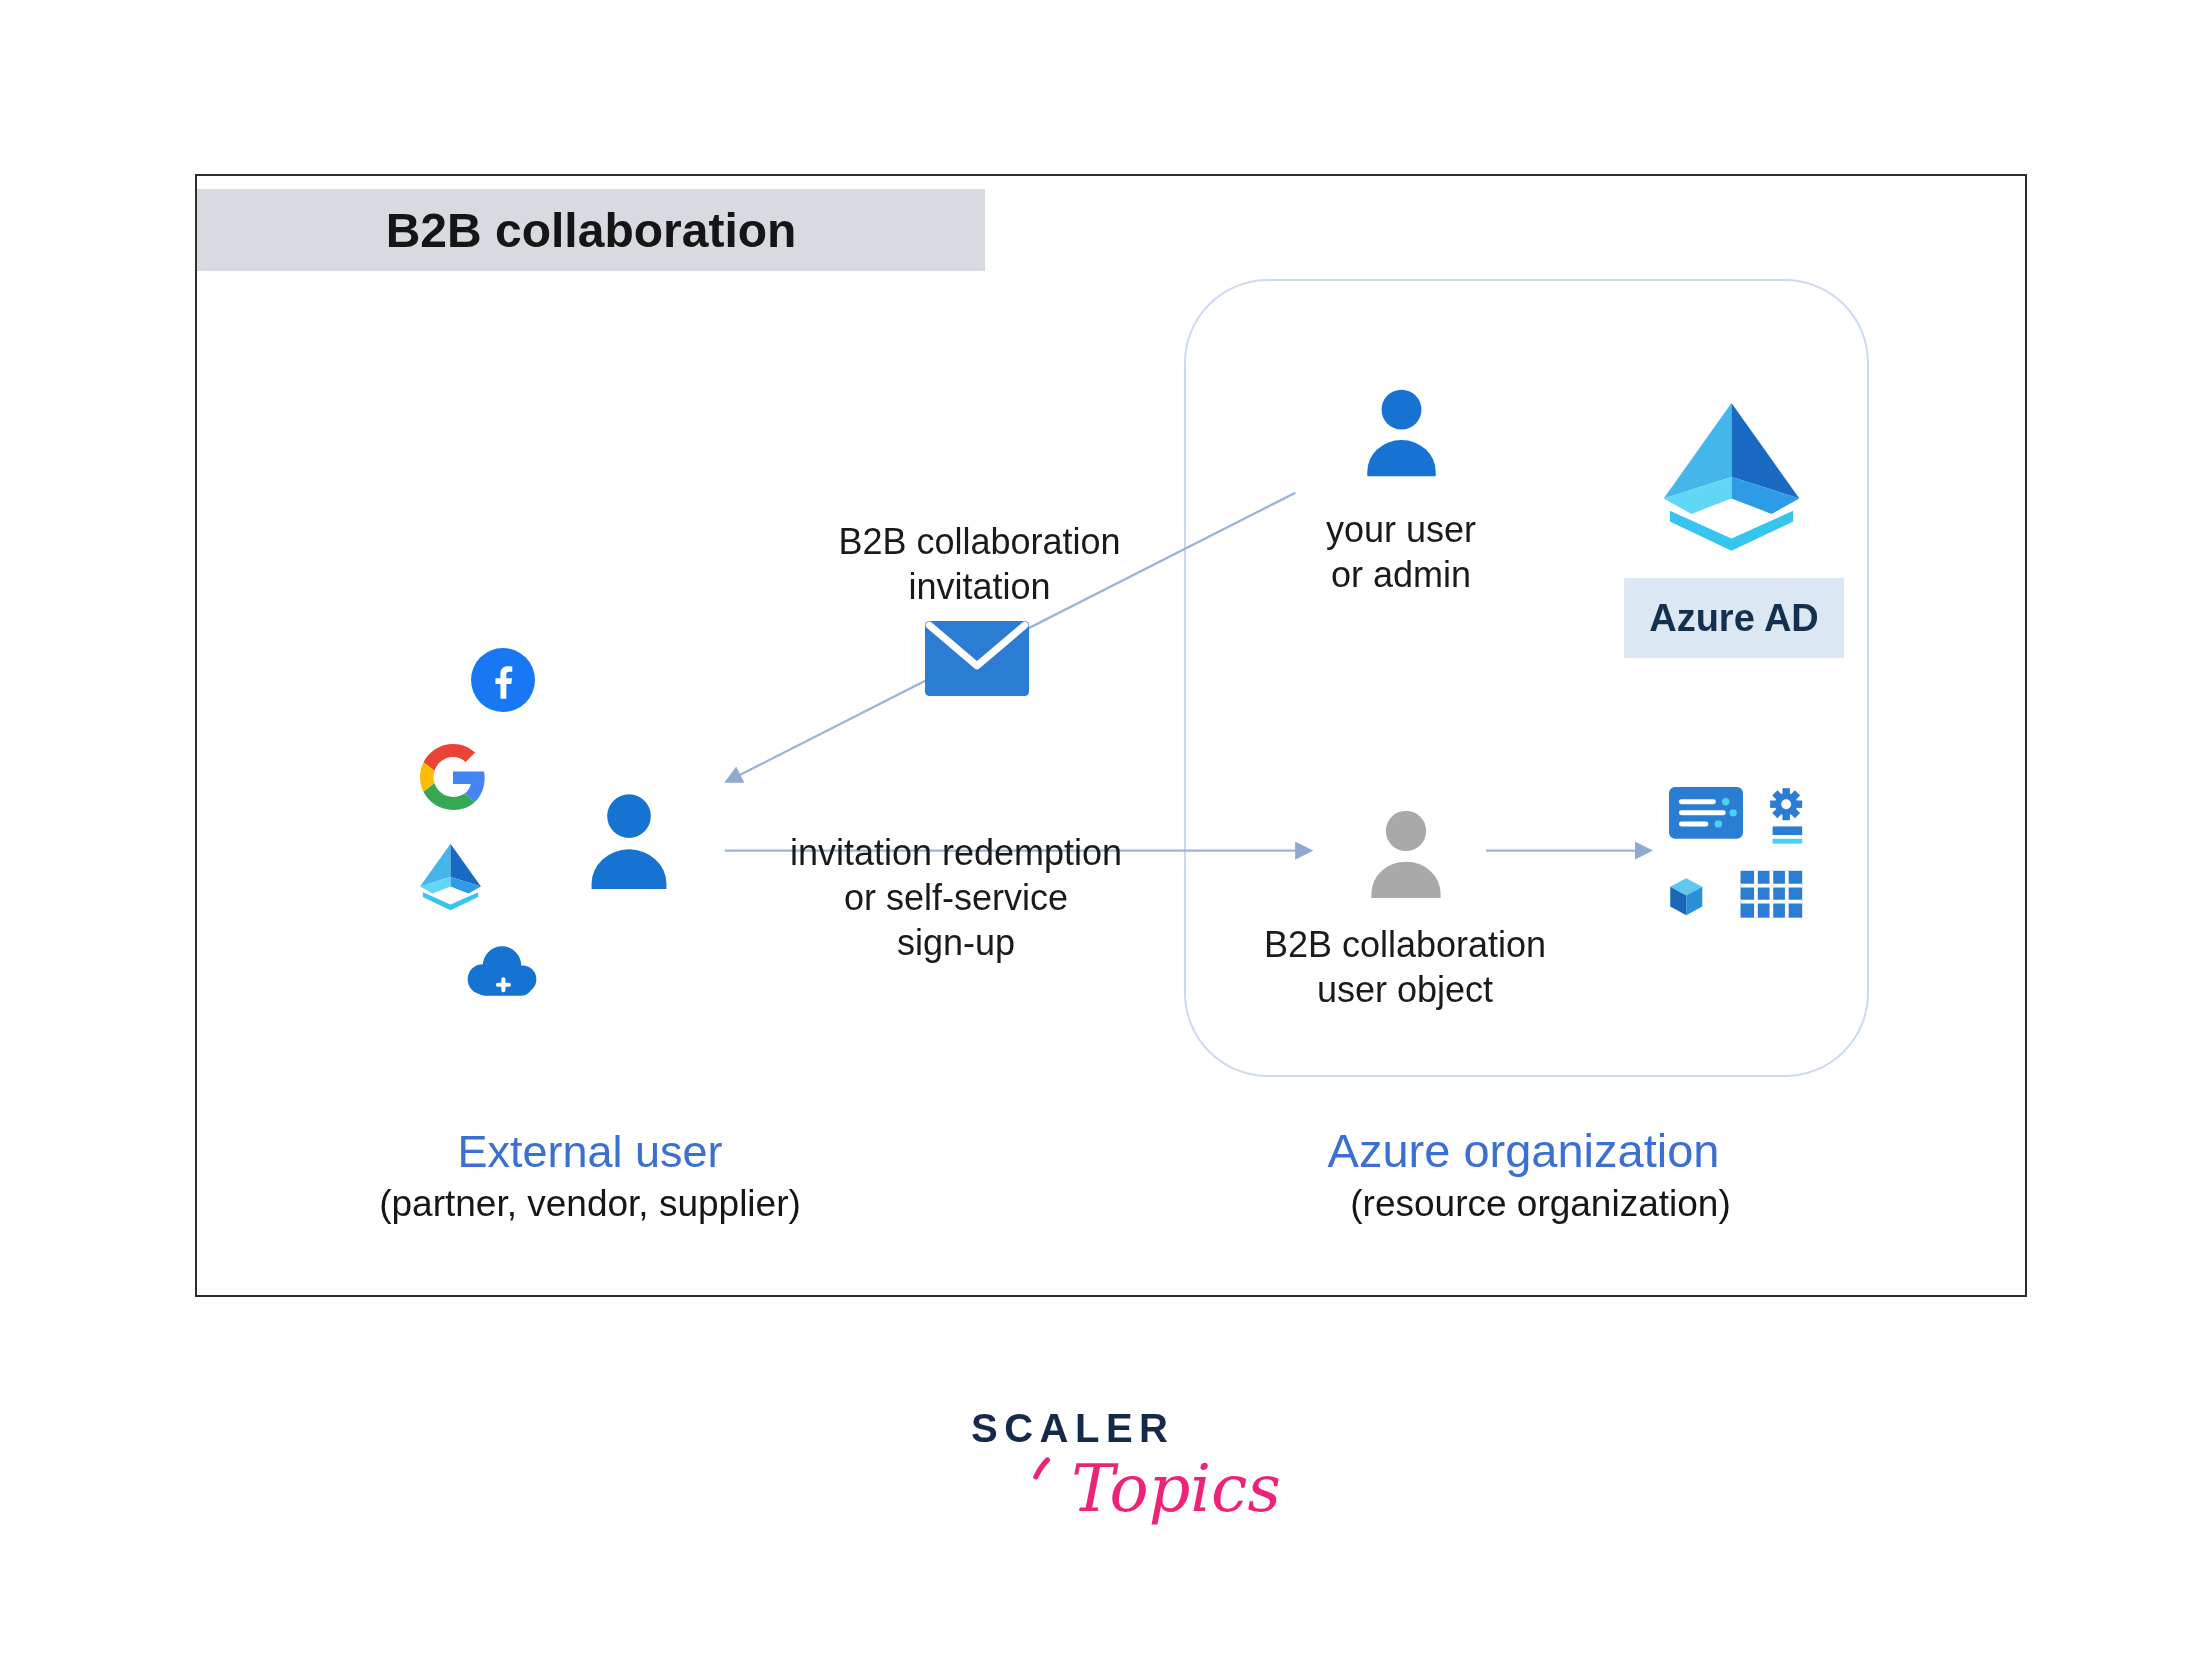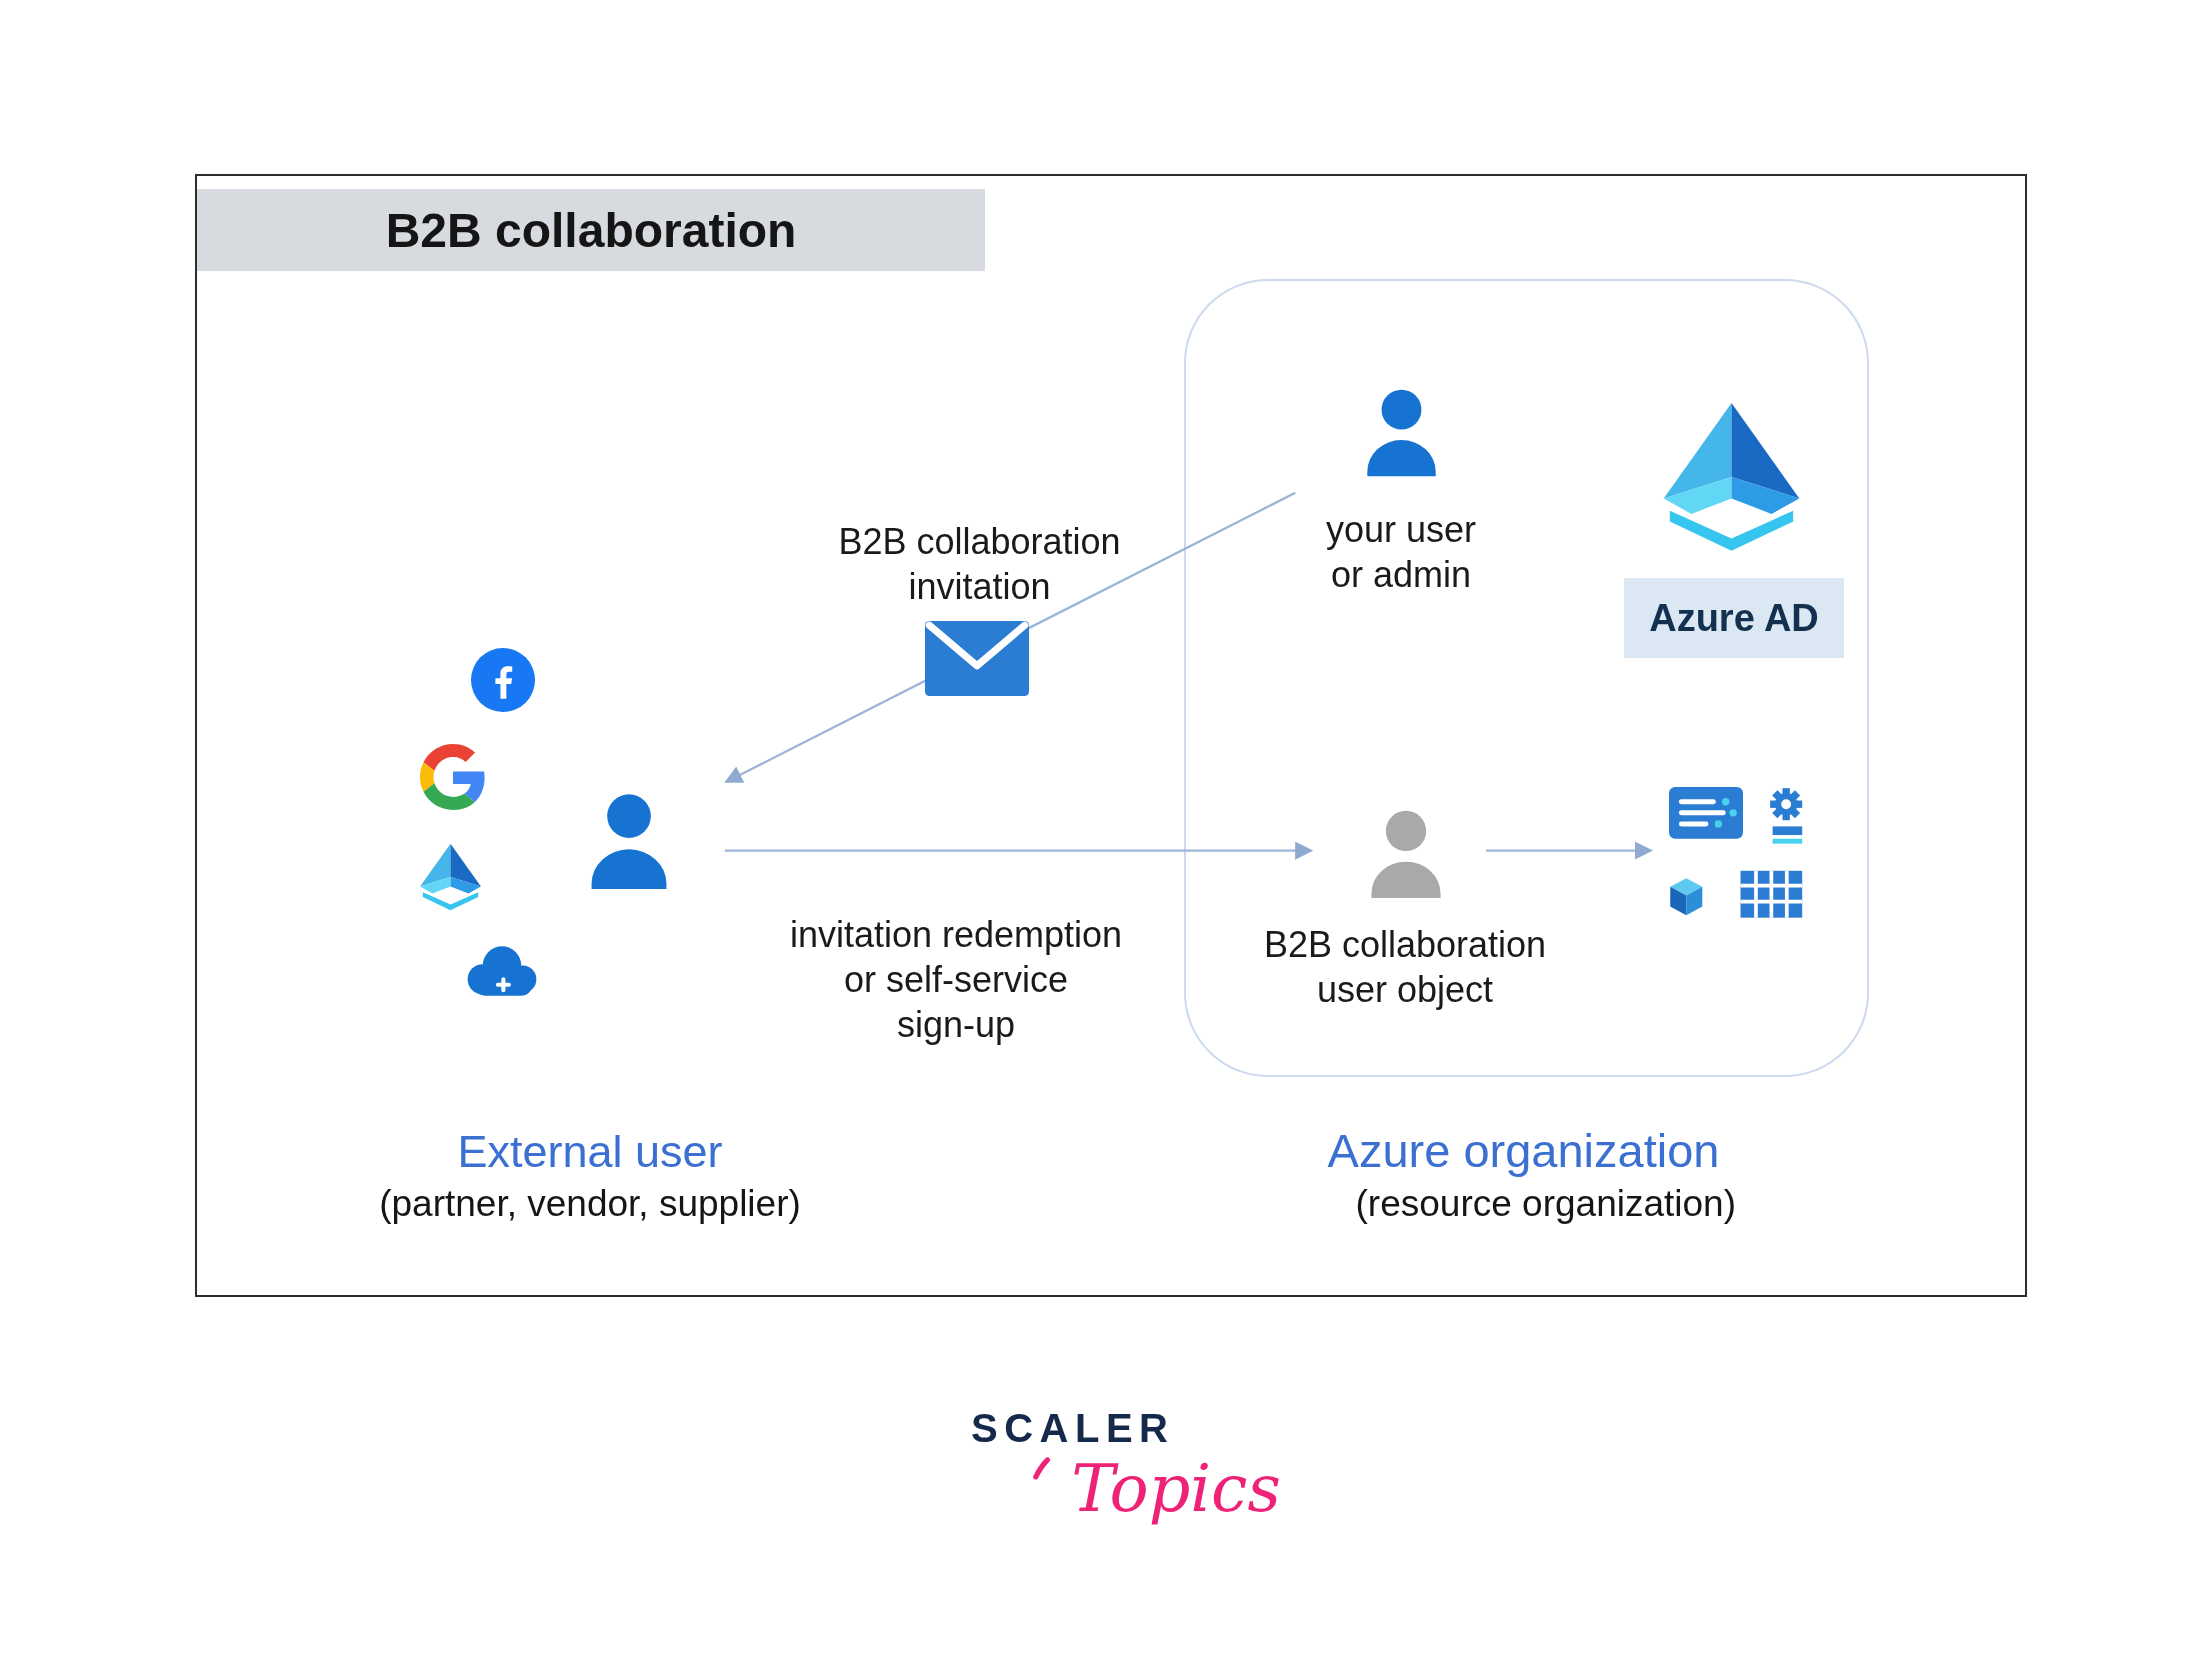--- a/index.html
+++ b/index.html
@@ -144,21 +144,21 @@
     </svg>
   </div>
 
   <div class="abs icon-box person" style="left:577px; top:788px; width:104px; height:104px;">
     <svg viewBox="0 0 100 100">
         <circle cx="50" cy="27" r="21" fill="currentColor"></circle>
         <path d="M14 97 v-5 a36 33 0 0 1 72 0 v5 z" fill="currentColor"></path>
       </svg>
   </div>
 
-  <div class="abs label" style="left:742px; top:912px; width:428px;">invitation redemption
+  <div class="abs label" style="left:742px; top:830px; width:428px;">invitation redemption
 or self-service
 sign-up</div>
 
   <div class="abs icon-box person gray" style="left:1358px; top:805px; width:96px; height:96px;">
     <svg viewBox="0 0 100 100">
         <circle cx="50" cy="27" r="21" fill="currentColor"></circle>
         <path d="M14 97 v-5 a36 33 0 0 1 72 0 v5 z" fill="currentColor"></path>
       </svg>
   </div>
   <div class="abs label" style="left:1206px; top:922px; width:398px;">B2B collaboration
@@ -195,21 +195,21 @@
         <path d="M70.5 68 V106 M83 68 V106 M95.5 68 V106"></path>
         <path d="M58 80 H108 M58 93 H108"></path>
       </g>
     </svg>
   </div>
 
   <div class="abs blue-heading" style="left:350px; top:1126px; width:480px;">External user</div>
   <div class="abs sub-heading" style="left:350px; top:1183px; width:480px;">(partner, vendor, supplier)</div>
 
   <div class="abs blue-heading" style="left:1277px; top:1123px; width:493px; font-size:47px;">Azure organization</div>
-  <div class="abs sub-heading" style="left:1243px; top:1183px; width:493px;text-align:right;">(resource organization)</div>
+  <div class="abs sub-heading" style="left:1294px; top:1183px; width:493px;">(resource organization)</div>
 
   <div class="abs logo-scaler">SCALER</div>
   <div class="abs" style="left:1028px; top:1456px; width:26px; height:26px;">
     <svg viewBox="0 0 20 20">
         <path d="M6 16 C9 10 12 6 15 3" stroke="#ee2377" stroke-width="4" fill="none" stroke-linecap="round"></path>
       </svg>
   </div>
   <div class="abs logo-topics">Topics</div>
 
 </div>

